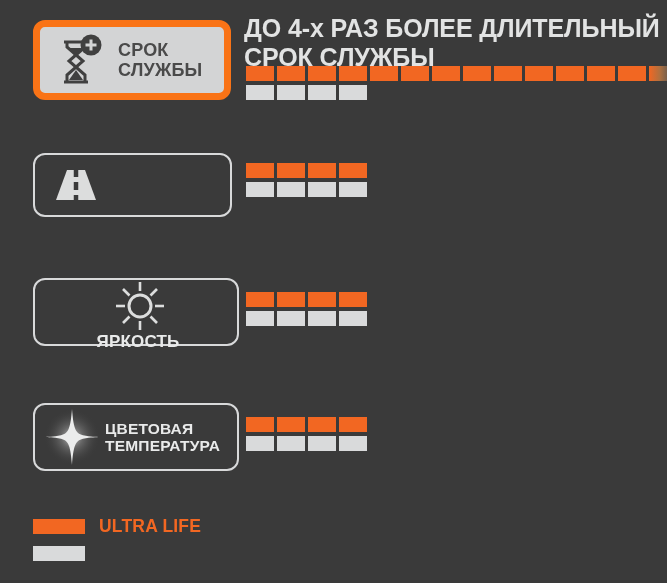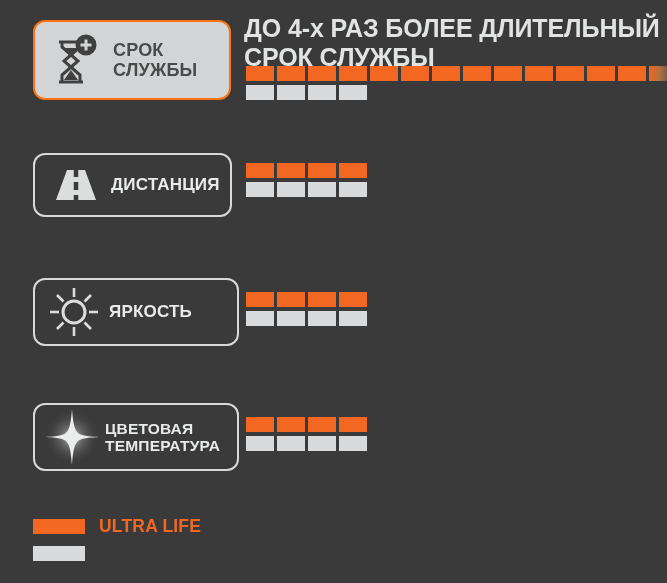--- a/index.html
+++ b/index.html
@@ -31,29 +31,29 @@
   .label-box {
     position: absolute;
     left: 33px;
     box-sizing: border-box;
     border-radius: 12px;
     display: flex;
     align-items: center;
   }
   .label-box.filled {
     background: #d3d4d5;
-    border: 2px solid #f97316;
+    border: 7px solid #f97316;
   }
   .label-box.outlined {
     background: transparent;
     border: 2px solid #d8d9da;
   }
   #box-life     { top: 12px; width: 198px; height: 80px; }
   #box-distance { top: 8px;  width: 199px; height: 64px; }
-  #box-bright   { top: 8px;  width: 206px; height: 68px; }
+  #box-bright   { top: 8px;  width: 206px; height: 68px; flex-direction: column; }
   #box-color    { top: 8px;  width: 206px; height: 68px; }
 
   .box-icon {
     flex: 0 0 auto;
     display: flex;
     align-items: center;
     justify-content: center;
   }
   #box-life .box-icon     { width: 62px; margin-left: 10px; }
   #box-distance .box-icon { width: 58px; margin-left: 12px; }
@@ -217,21 +217,20 @@
     <span class="box-icon">
       <svg width="44" height="34" viewBox="0 0 44 34">
         <path d="M13 2 H31 L42 32 H2 Z" fill="#dcdddd"></path>
         <g stroke="#3a3a3a" stroke-width="4.5">
           <path d="M22 2 V9"></path>
           <path d="M22 14 V22"></path>
           <path d="M22 27 V32"></path>
         </g>
       </svg>
     </span>
-    <span class="box-text">ДИСТАНЦИЯ</span>
   </div>
 
   <div class="bar-group" id="bars-distance">
     <div class="bar-track">
       <div class="seg orange"></div>
       <div class="seg orange"></div>
       <div class="seg orange"></div>
       <div class="seg orange"></div>
     </div>
     <div class="bar-track">

